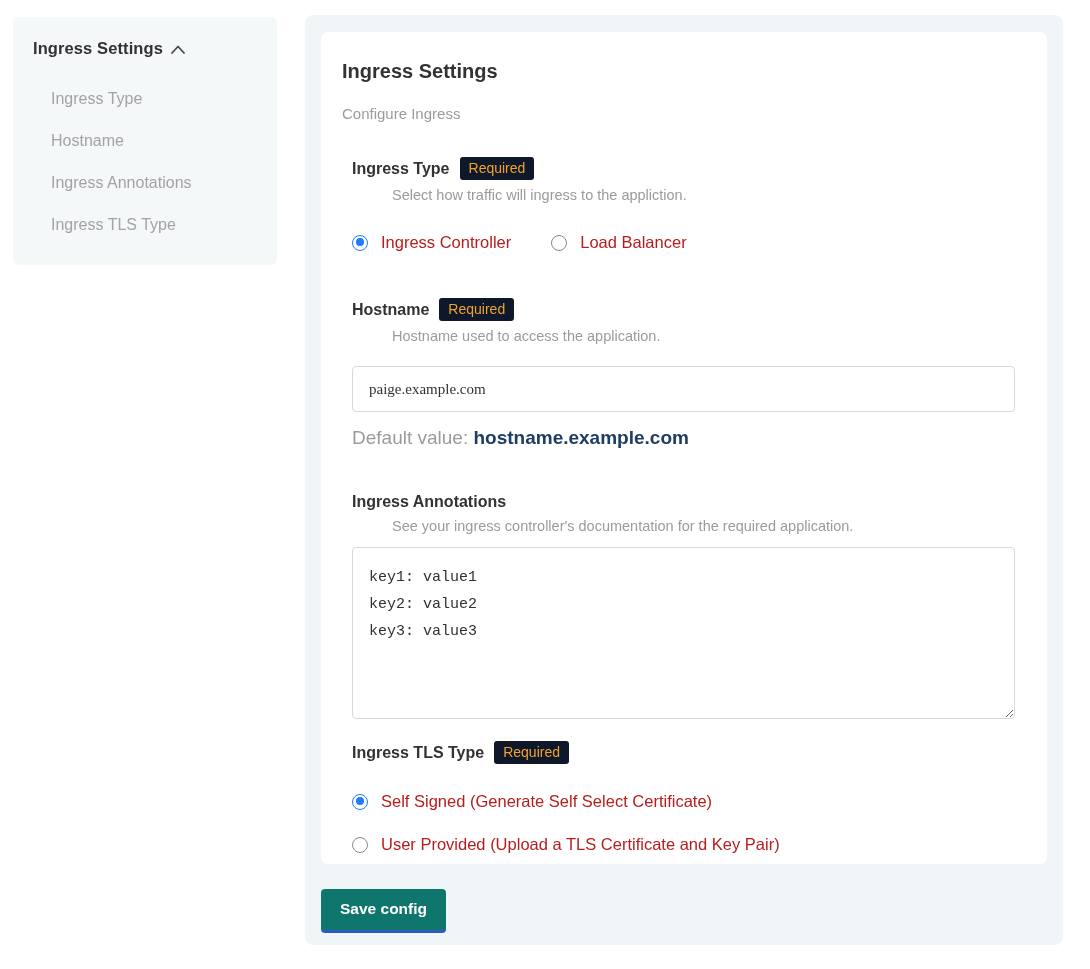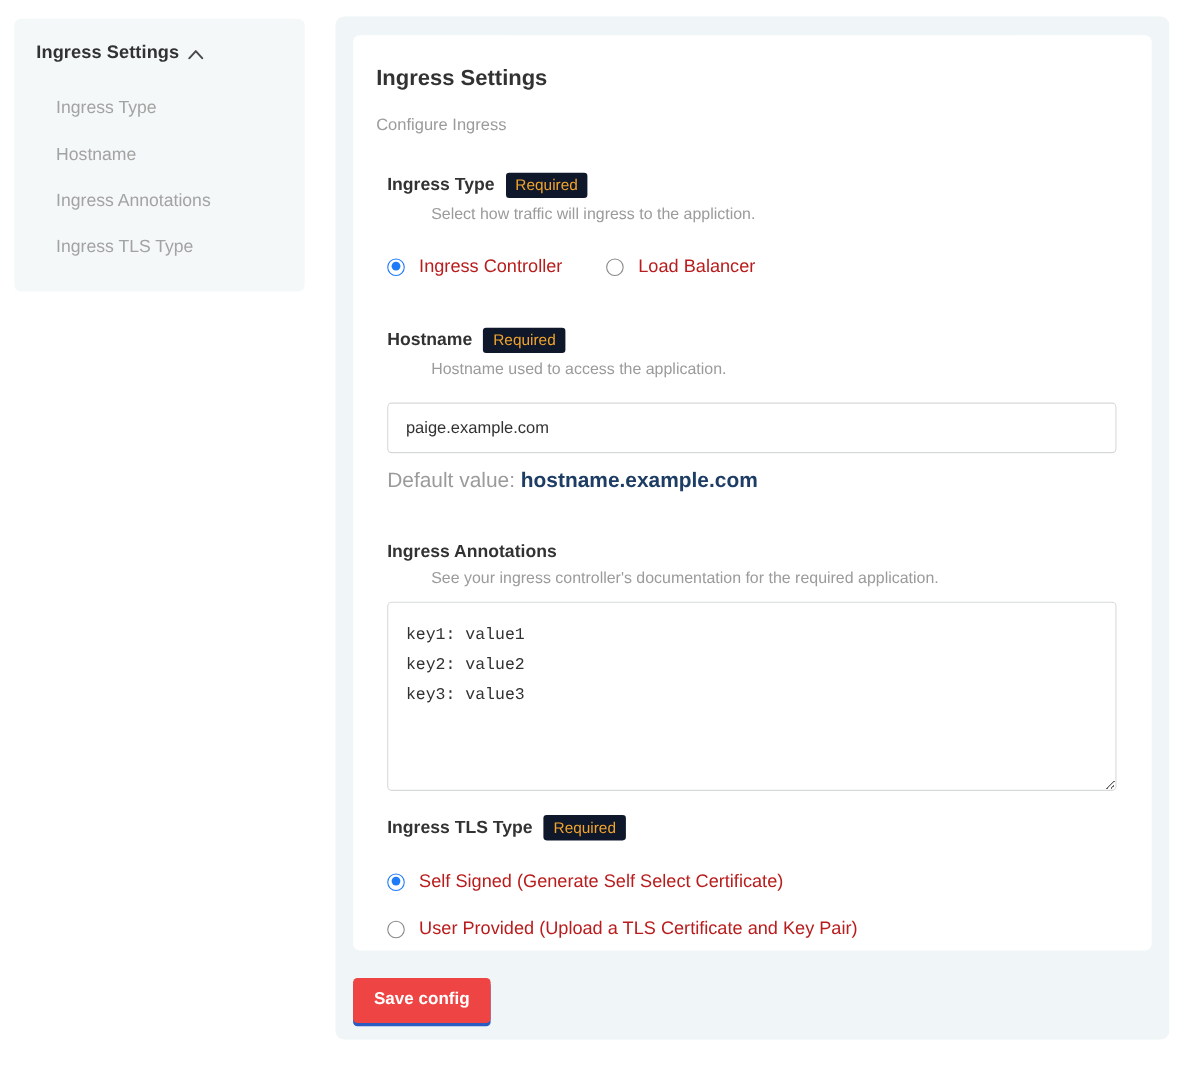--- a/index.html
+++ b/index.html
@@ -144,21 +144,21 @@
   .group-2 { margin-top: 46px; }
   .text-input {
     display: block;
     margin-top: 22px;
     width: 663px; height: 46px;
     border: 1px solid #d6d9da;
     border-radius: 4px;
     padding: 0 16px;
     font-size: 15px;
     color: #323232;
-    font-family: Liberation Sans, sans-serif;
+    font-family: Liberation Serif, serif;
     outline: none;
     background: #ffffff;
   }
   .default-line {
     margin-top: 15px;
     font-size: 19px;
     color: #9b9b9b;
   }
   .default-value {
     font-weight: bold;
@@ -186,21 +186,21 @@
   
   .group-4 { margin-top: 22px; }
   .radio-stack { margin-top: 28px; }
   .radio-stack .radio-option { margin-left: 0; }
   .radio-stack .radio-option + .radio-option { margin-top: 24px; }
 
   
   .save-button {
     display: inline-block;
     margin: 25px 0 0 0;
-    background: #ef4444;
+    background: #0f766e;
     color: #ffffff;
     font-size: 15.5px;
     font-weight: bold;
     font-family: "Liberation Sans", sans-serif;
     border: none;
     border-radius: 4px;
     padding: 11px 19px 12px 19px;
     box-shadow: 0 3px 0 0 #2a5cc2;
     cursor: pointer;
   }

